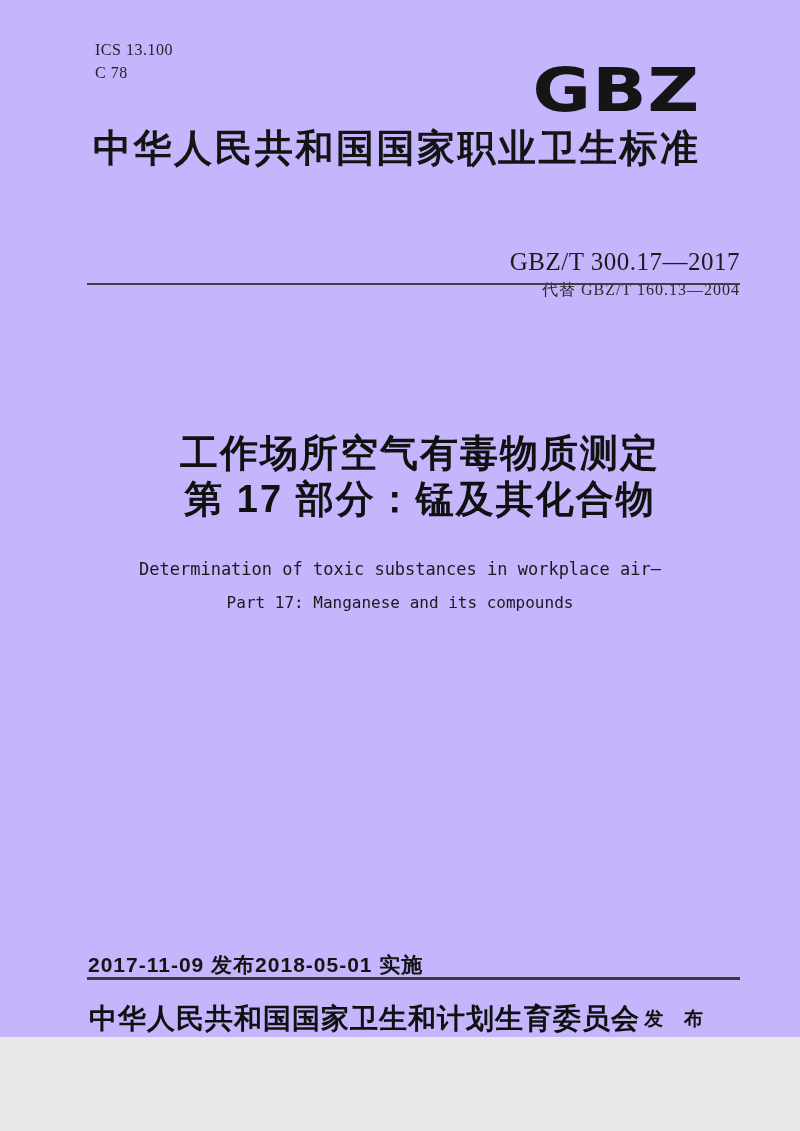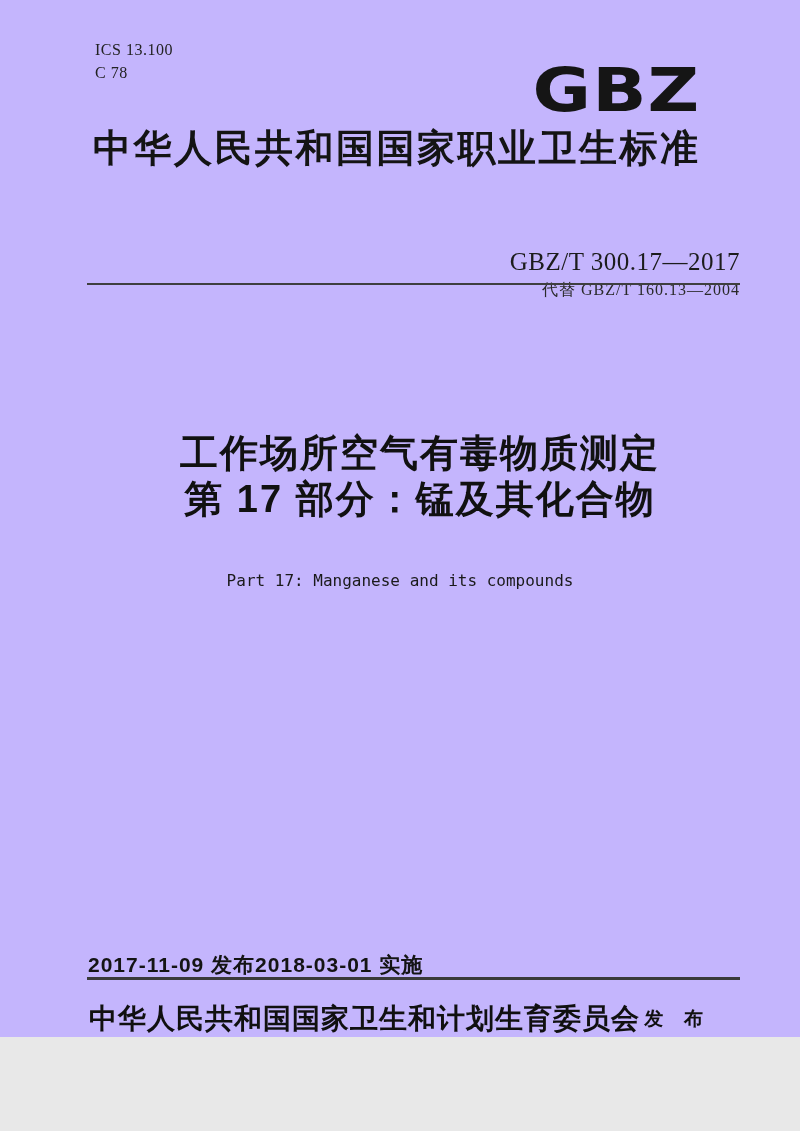--- a/index.html
+++ b/index.html
@@ -167,26 +167,27 @@
   </div>
 
   <div class="rule-top"></div>
 
   <div class="title-block">
     <div class="title-line">工作场所空气有毒物质测定</div>
     <div class="title-line">第 17 部分：锰及其化合物</div>
   </div>
 
   <div class="entitle-block">
+    <div class="entitle-line1">Determination of toxic substances in workplace air—</div>
     <div class="entitle-line2">Part 17: Manganese and its compounds</div>
   </div>
 
   <div class="date-row">
     <span>2017-11-09 发布</span>
-    <span>2018-03-01 实施</span>
+    <span>2018-05-01 实施</span>
   </div>
 
   <div class="rule-bottom"></div>
 
   <div class="footer">
     <span class="issuer">中华人民共和国国家卫生和计划生育委员会</span>
     <span class="issue-label">发 布</span>
   </div>
 
 </div>

